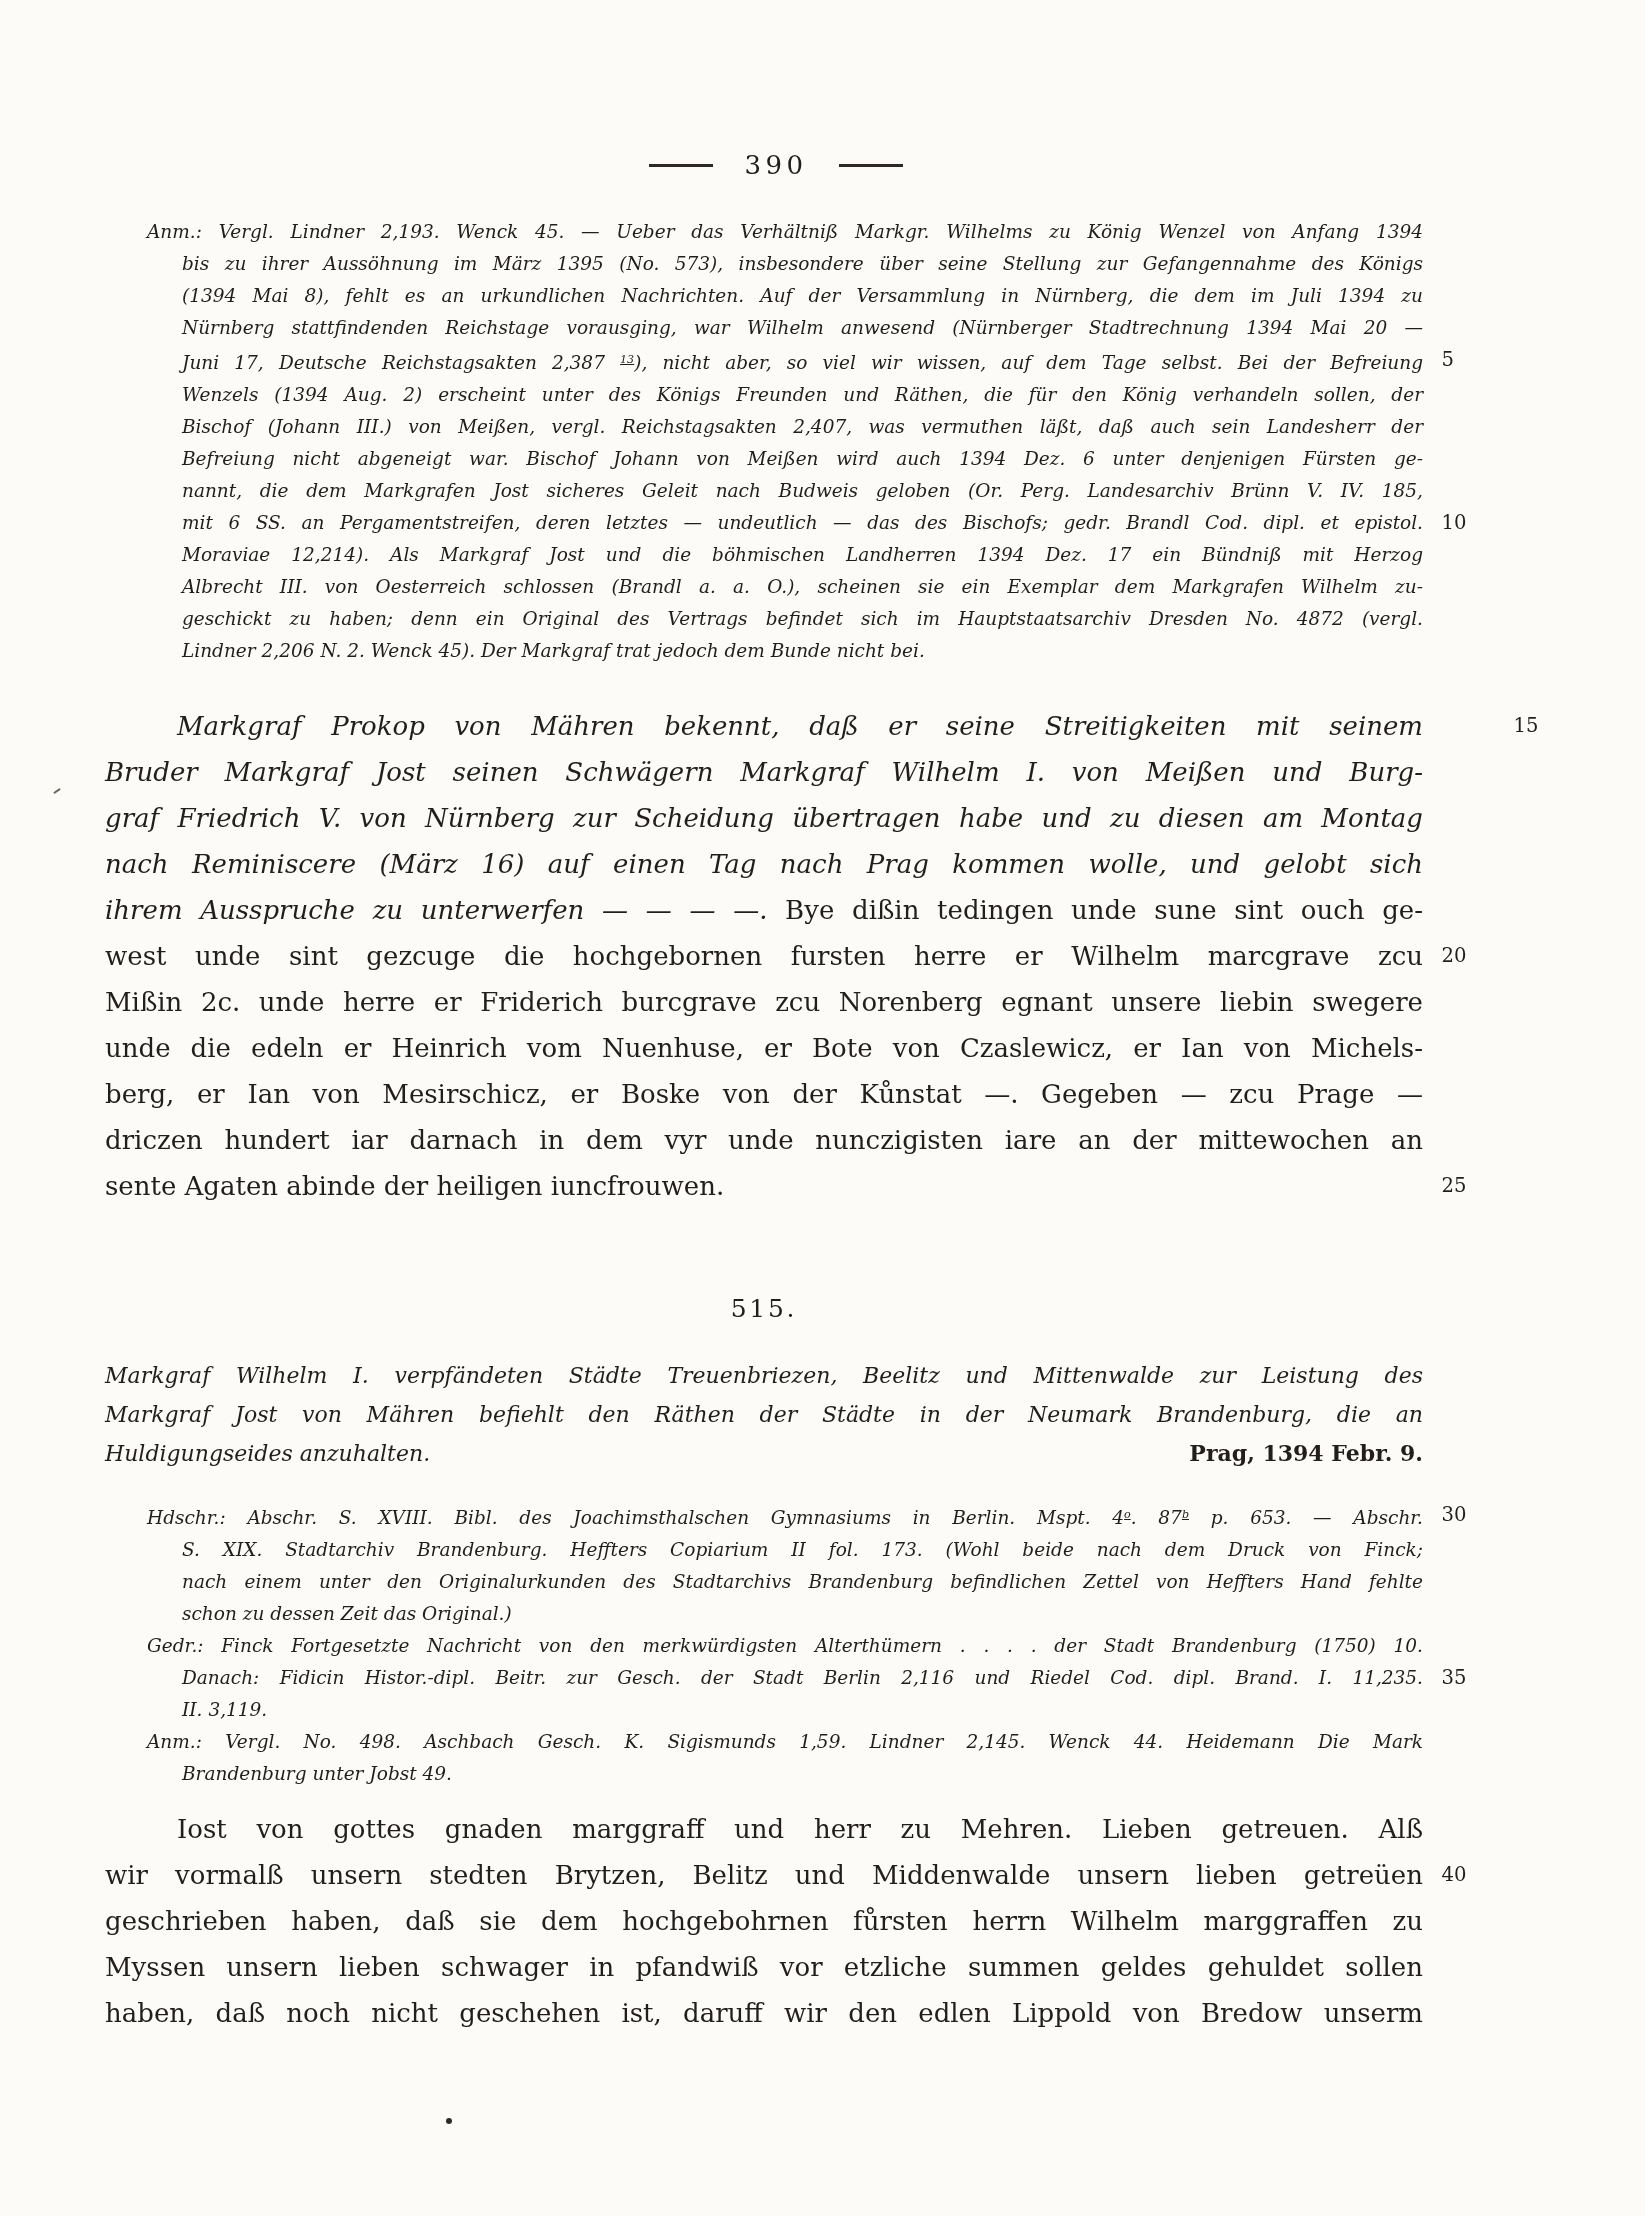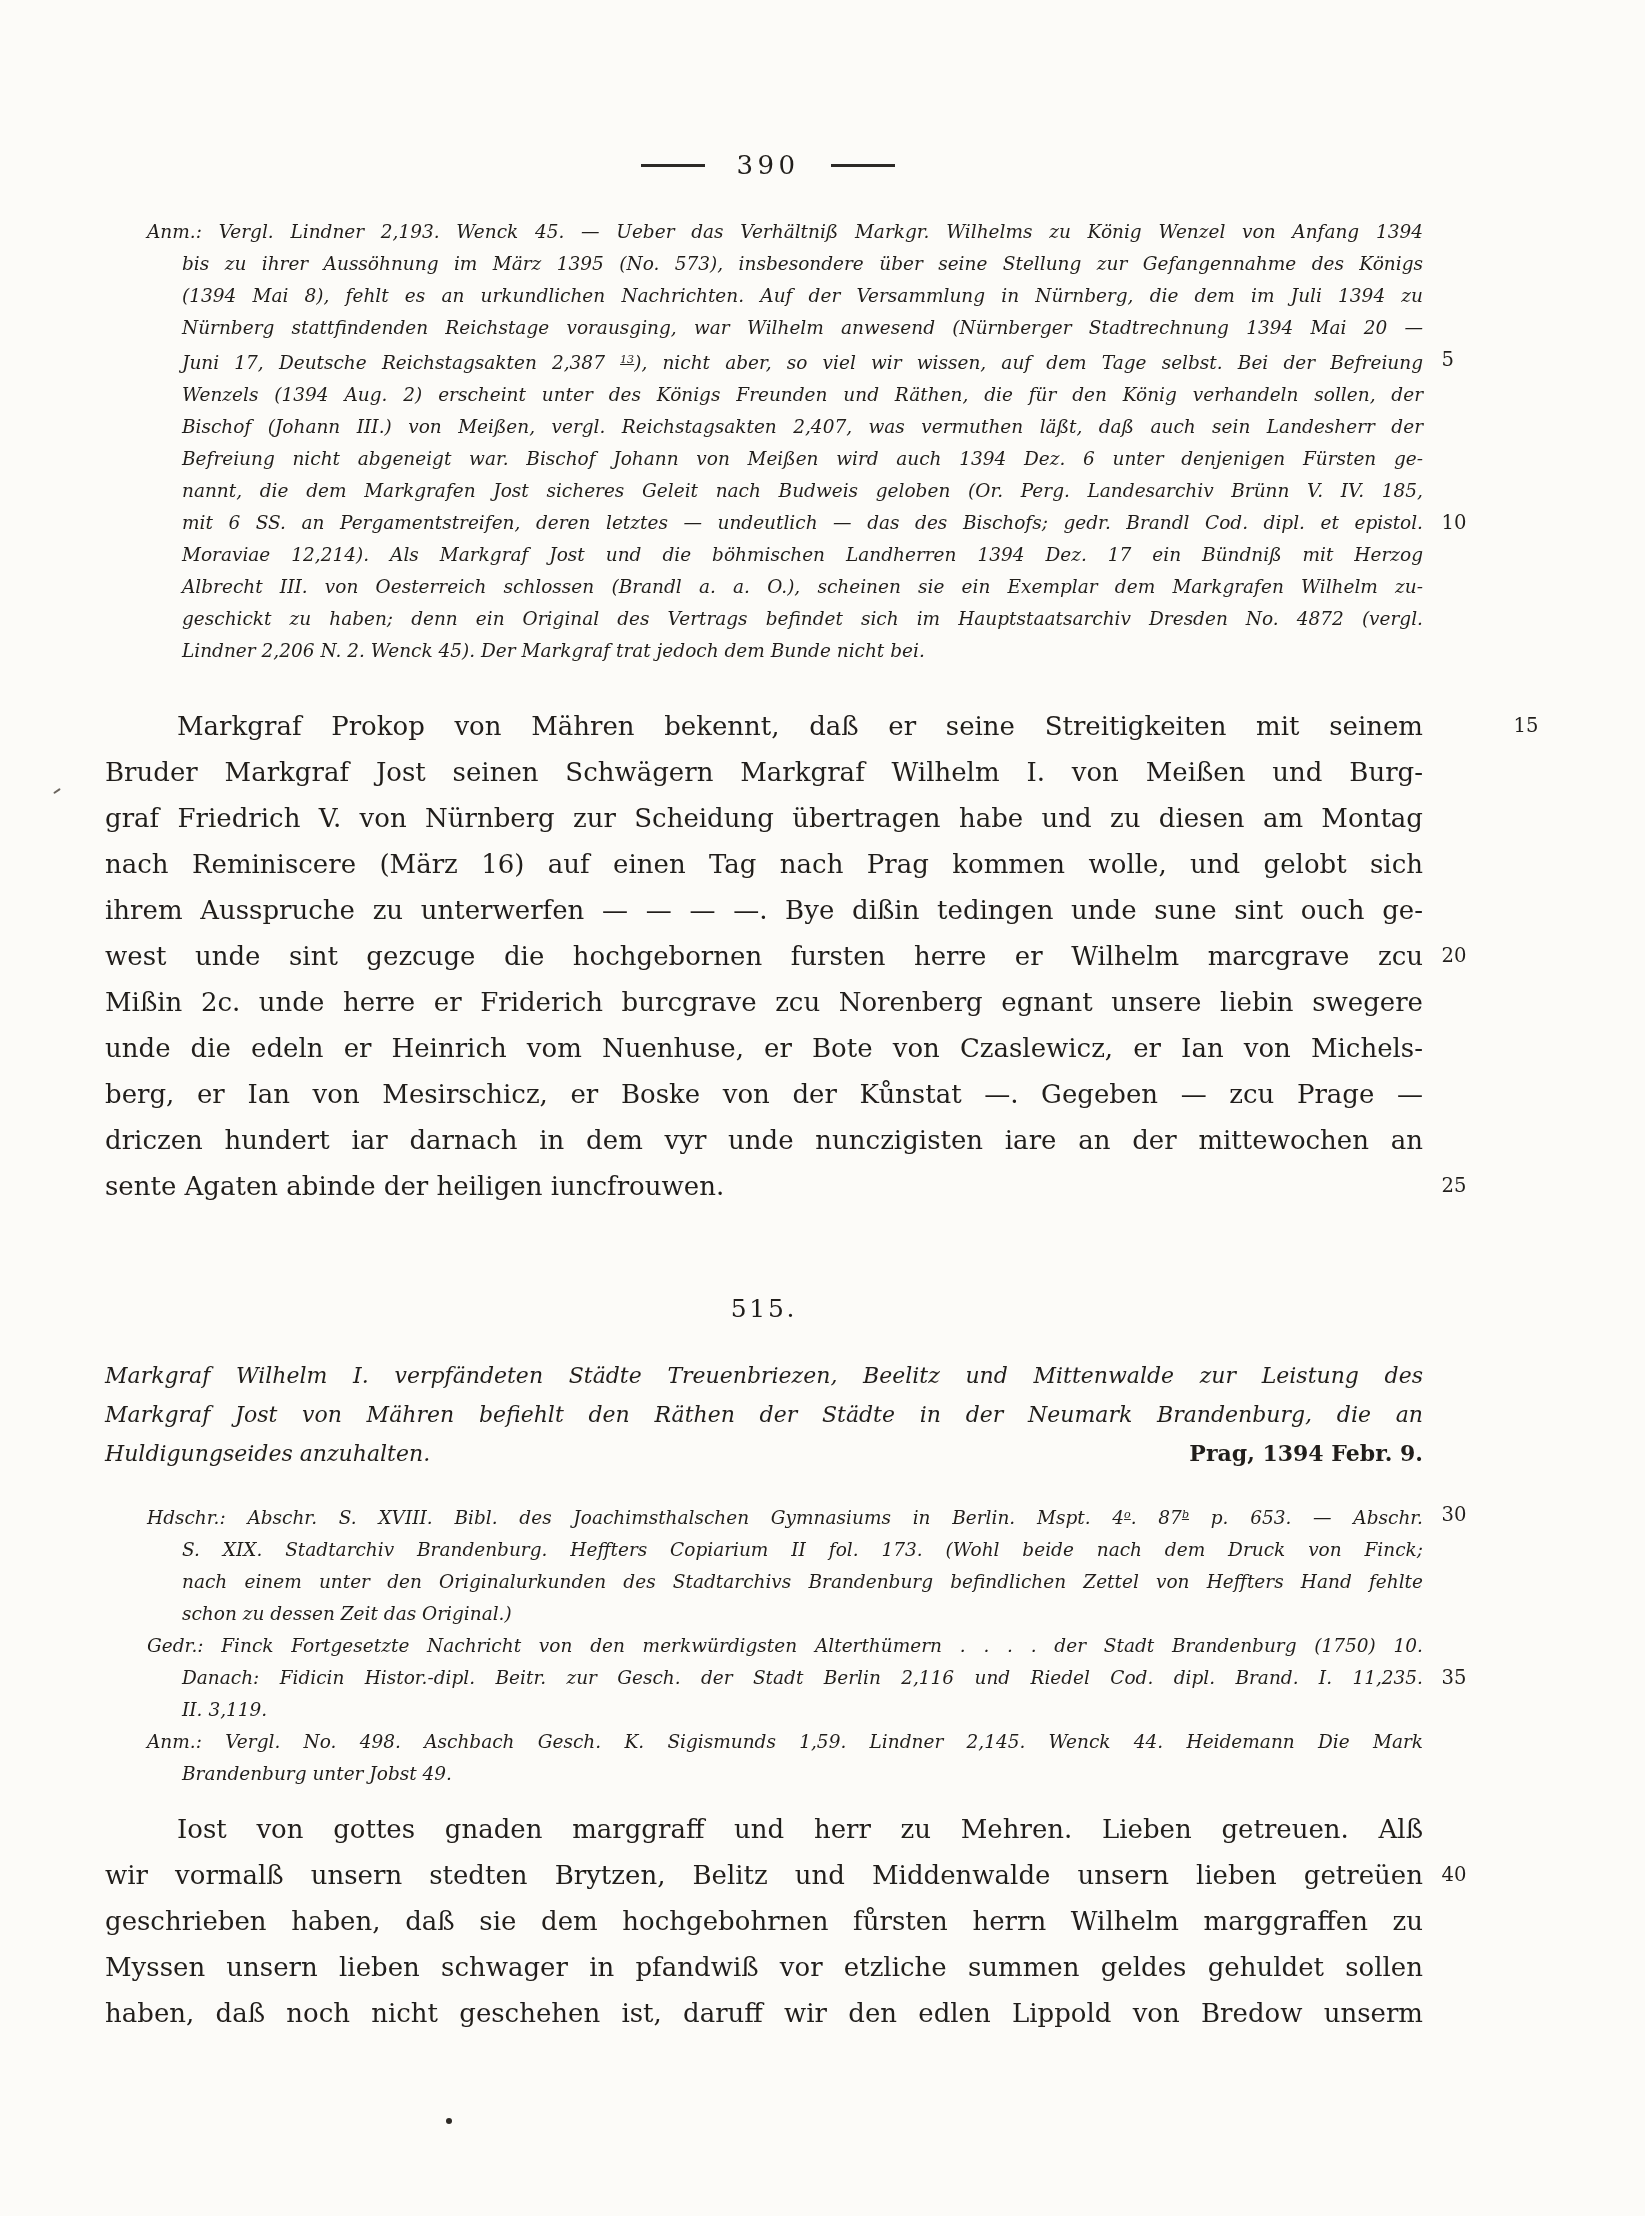--- a/index.html
+++ b/index.html
@@ -9,21 +9,21 @@
     width: 1646px;
     height: 2216px;
     background: #fcfbf8;
     color: #211e1b;
     font-family: "DejaVu Serif", "Liberation Serif", serif;
     overflow: hidden;
   }
   .content { position: absolute; left: 105px; top: 0; width: 1318px; height: 100%; }
 
   .pagehead {
-    position: absolute; top: 149px; left: 4px; width: 1318px;
+    position: absolute; top: 149px; left: 12px; width: 1318px;
     display: flex; justify-content: center; align-items: center; gap: 32px;
     line-height: 33px;
   }
   .pagenum { font-size: 26px; letter-spacing: 4.4px; }
   .rule { width: 64px; height: 2.2px; background: #2c2926; }
 
   section { position: absolute; left: 0; width: 1318px; }
   .note-block { font-size: 18.5px; line-height: 32px; left: 42px; width: 1276px; }
   .italic-block { font-style: italic; }
   .anm-top { top: 216px; }
@@ -34,21 +34,21 @@
   .refs { top: 1499px; left: 42px; width: 1276px; font-size: 18.5px; line-height: 32px; font-style: italic; }
   .doctext { top: 1806px; font-size: 26px; line-height: 46px; }
 
   .tline { position: relative; }
   .tline.just { text-align: justify; text-align-last: justify; }
   .tline.hang { padding-left: 35px; }
   .tline.first { text-indent: 72px; }
   .tline.split { display: flex; justify-content: space-between; align-items: baseline; }
   .rightseg { white-space: nowrap; }
 
-  .it  { }
+  .it  { font-style: italic; }
   .bd  { font-weight: bold; }
   .up  { font-style: normal; }
   .sup { font-size: 0.6em; vertical-align: 0.55em; text-decoration: underline; }
 
   .margin-num {
     position: absolute; left: 100%; margin-left: 18.5px; top: 0;
     font-style: normal; font-weight: normal; font-size: 19.6px;
     line-height: inherit; text-align: left; white-space: nowrap;
   }
 

